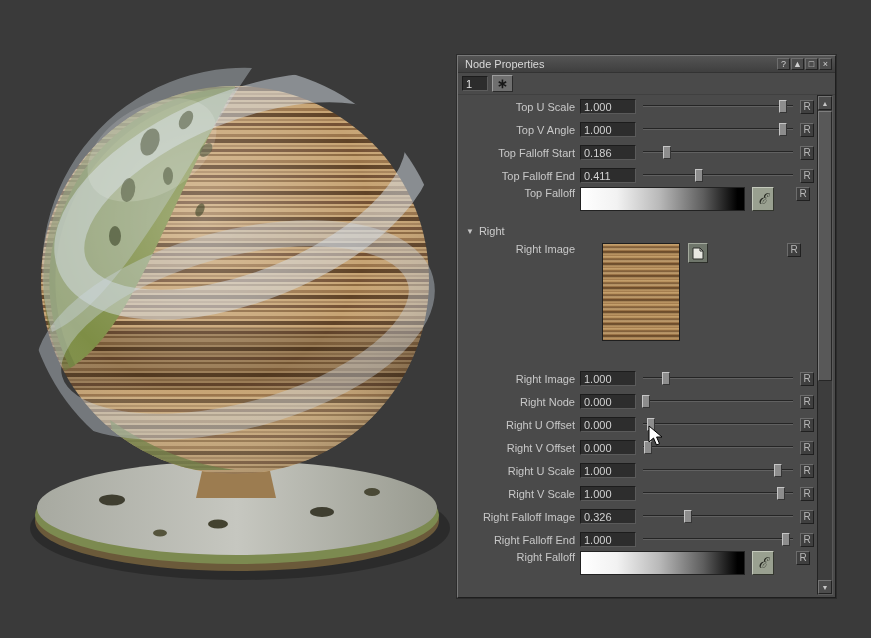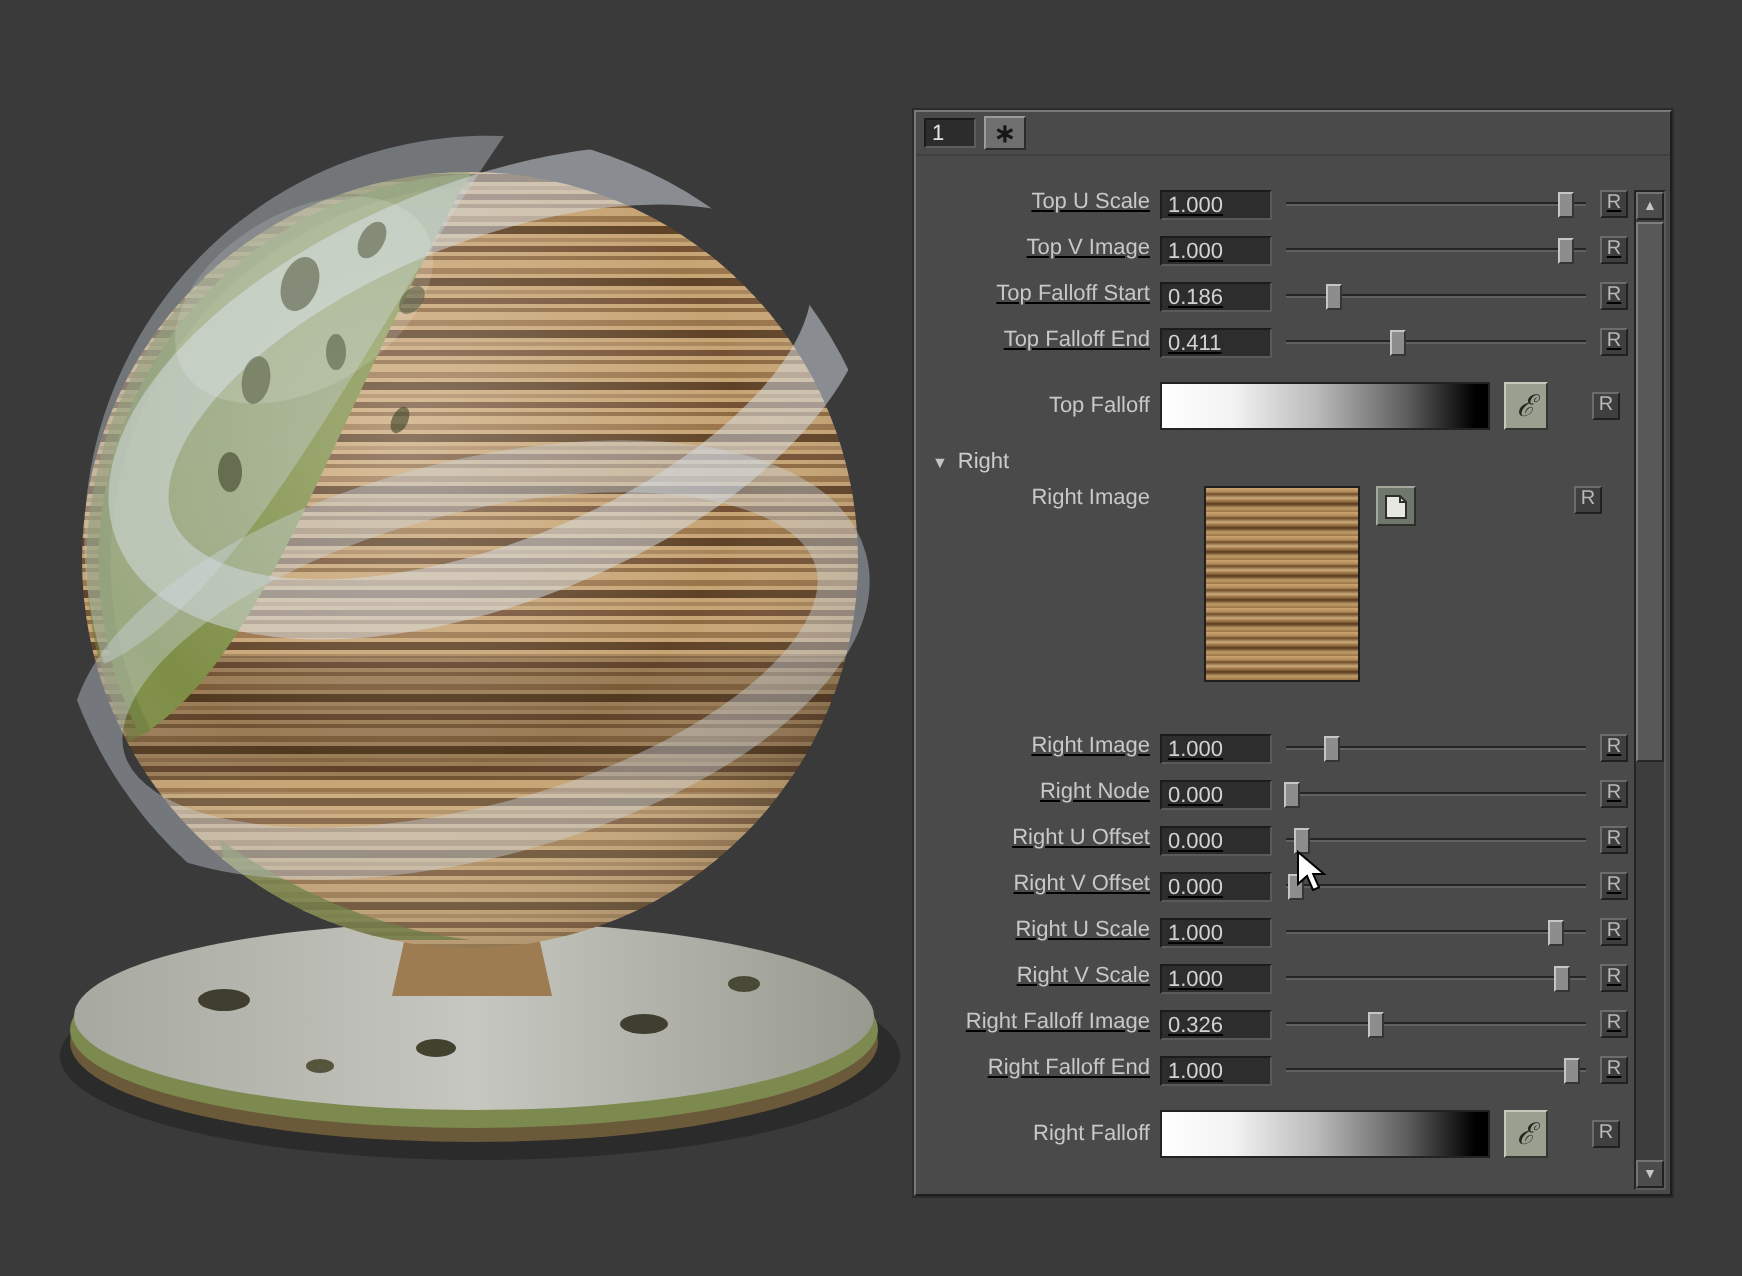--- a/index.html
+++ b/index.html
@@ -41,40 +41,40 @@
     font-family:"Liberation Sans", sans-serif;
   }
   .tool-btn {
     width:21px; height:17px; background:#6f6f6f; color:#171717;
     border:1px solid; border-color:#9c9c9c #2b2b2b #2b2b2b #9c9c9c;
     font-size:13px; line-height:14px; text-align:center; font-weight:bold;
   }
 
   .content { position:absolute; left:0; right:19px; top:39px; bottom:2px; overflow:hidden; }
 
-  .prow { display:flex; align-items:flex-start; height:23px; padding-left:4px; padding-right:2px;text-decoration:underline; }
+  .prow { display:flex; align-items:center; height:23px; padding-left:4px; padding-right:2px; }
   .plabel { width:118px; text-align:right; color:#c8c8c8; font-size:11px; padding-right:5px; white-space:nowrap; }
   .pvalue {
     width:56px; height:15px; background:#2d2d2d; color:#d2d2d2; font-size:11px; padding:0 3px;
     border:1px solid; border-color:#1c1c1c #5a5a5a #5a5a5a #1c1c1c;
     font-family:"Liberation Sans", sans-serif;
   }
   .pslider { flex:1; position:relative; height:15px; margin:0 7px 0 7px; }
   .pslider .track { position:absolute; left:0; right:0; top:6px; height:2px; background:#252525; border-bottom:1px solid #616161; }
   .pslider .handle {
     position:absolute; top:1px; width:8px; height:13px; margin-left:-4px;
     background:#8d8d8d; border:1px solid; border-color:#c6c6c6 #353535 #353535 #c6c6c6;
   }
   .rbtn {
     width:14px; height:14px; flex:0 0 14px; background:#3f3f3f; color:#b8b8b8;
     border:1px solid; border-color:#6c6c6c #202020 #202020 #6c6c6c;
     font-size:10px; line-height:12px; text-align:center;
   }
 
-  .grow { display:flex; align-items:center; height:32px; padding-left:4px; padding-right:6px; }
+  .grow { display:flex; align-items:flex-start; height:32px; padding-left:4px; padding-right:6px; }
   .gradbar {
     width:165px; height:24px; border:1px solid #222;
     background:linear-gradient(to right,#ffffff 0%,#f2f2f2 22%,#b9b9b9 48%,#5e5e5e 75%,#000000 96%);
   }
   .editbtn {
     width:22px; height:24px; margin-left:7px;
     background:#99a090; color:#23261f;
     border:1px solid; border-color:#c4c9bc #33362e #33362e #c4c9bc;
     font-size:15px; line-height:22px; text-align:center; font-family:"DejaVu Serif", serif; font-style:italic;
   }
@@ -194,40 +194,49 @@
     <ellipse cx="115" cy="236" rx="6" ry="10"></ellipse>
     <ellipse cx="200" cy="210" rx="4" ry="7" transform="rotate(25 200 210)"></ellipse>
   </g>
 
   <ellipse cx="152" cy="150" rx="70" ry="44" fill="rgba(255,255,255,0.15)" transform="rotate(-30 152 150)"></ellipse>
 </svg>
 </div>
 
 <div class="panel">
 
+  <div class="titlebar">
+    <span class="title">Node Properties</span>
+    <span class="title-icons">
+      <span class="tbtn">?</span>
+      <span class="tbtn">▲</span>
+      <span class="tbtn">□</span>
+      <span class="tbtn">×</span>
+    </span>
+  </div>
 
   <div class="toolbar">
     <input class="idx-input" value="1" style="">
     <button class="tool-btn">∗</button>
   </div>
 
   <div class="content">
 
     <div class="prow">
       <span class="plabel">Top U Scale</span>
       <input class="pvalue" value="1.000" style="">
       <div class="pslider">
         <div class="track"></div>
         <div class="handle" style="left: 93%;"></div>
       </div>
       <button class="rbtn">R</button>
     </div>
 
     <div class="prow">
-      <span class="plabel">Top V Image</span>
+      <span class="plabel">Top V Angle</span>
       <input class="pvalue" value="1.000" style="">
       <div class="pslider">
         <div class="track"></div>
         <div class="handle" style="left: 93%;"></div>
       </div>
       <button class="rbtn">R</button>
     </div>
 
     <div class="prow">
       <span class="plabel">Top Falloff Start</span>

